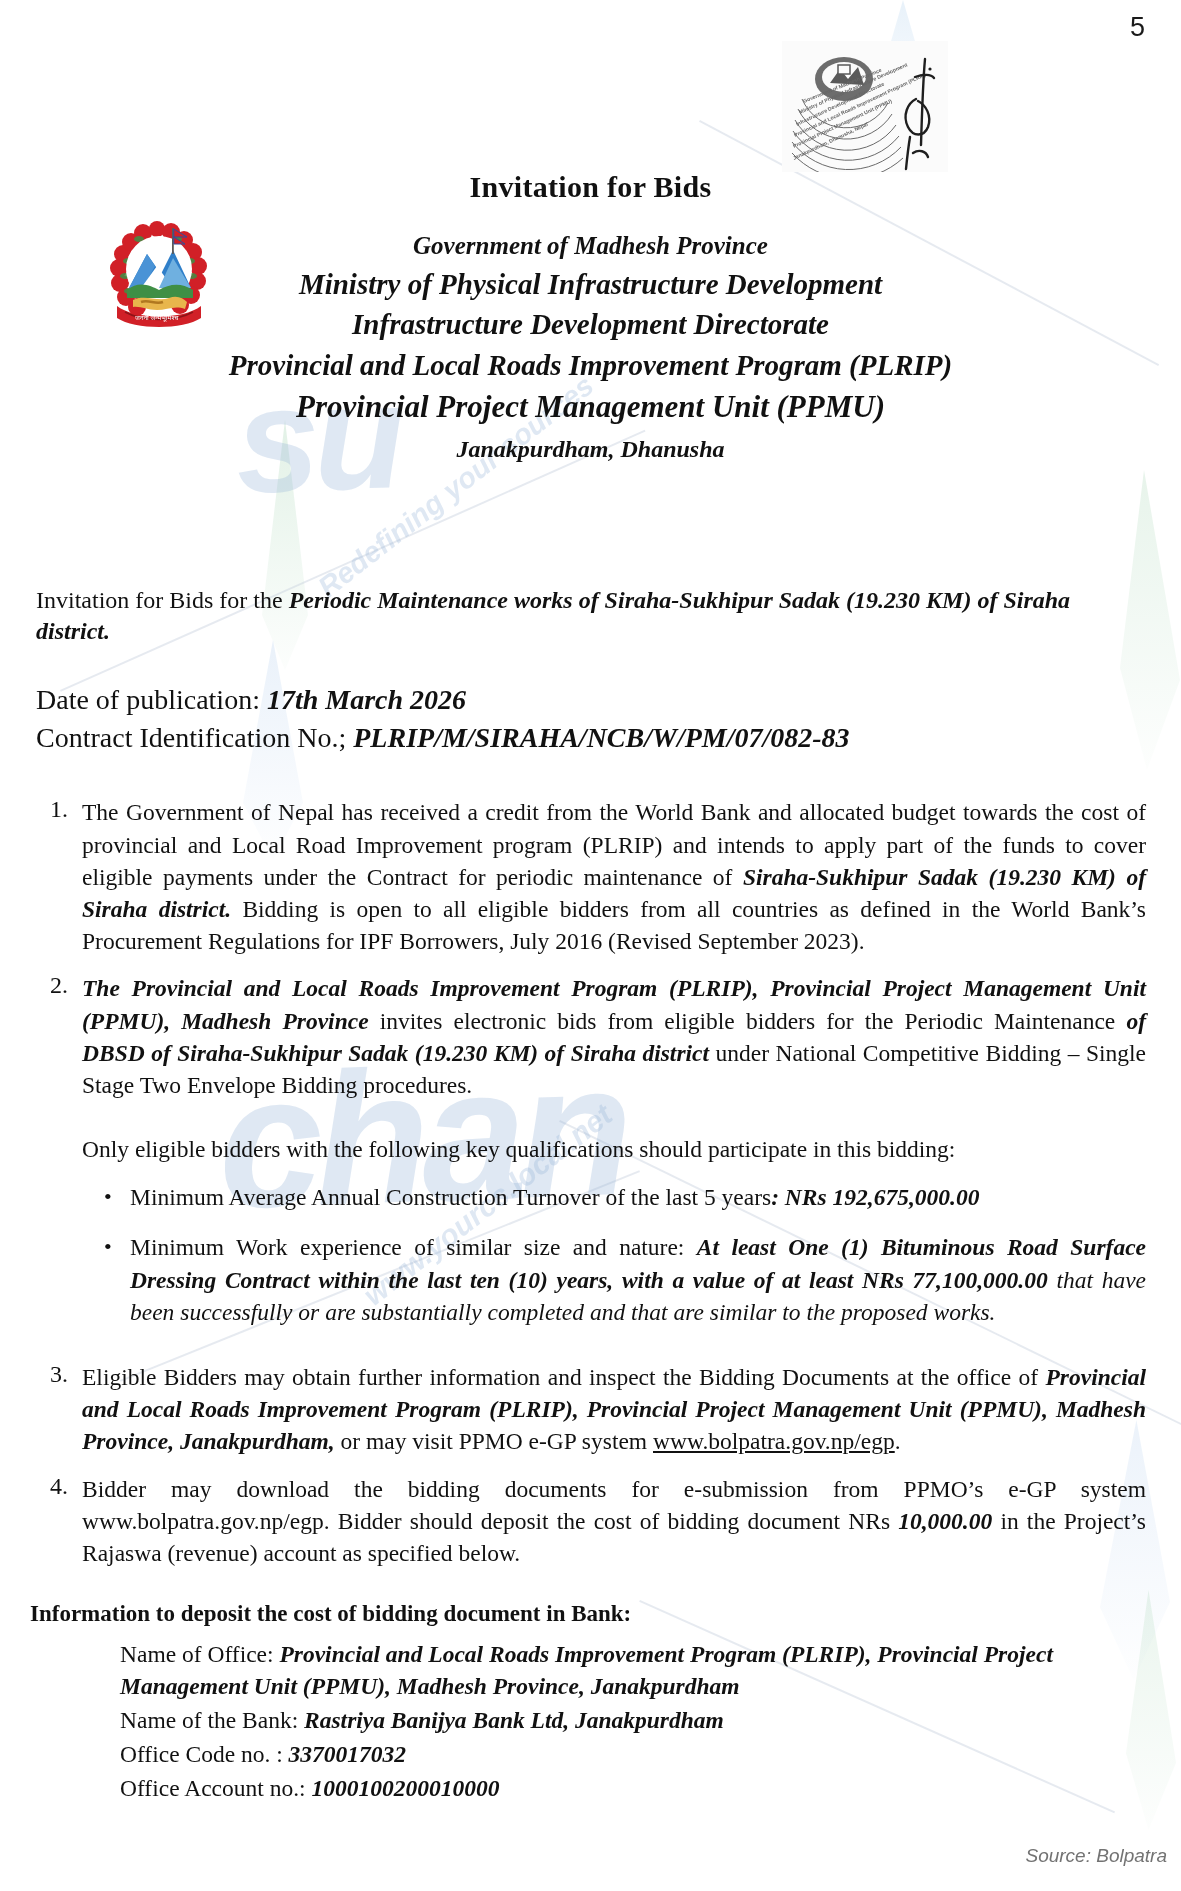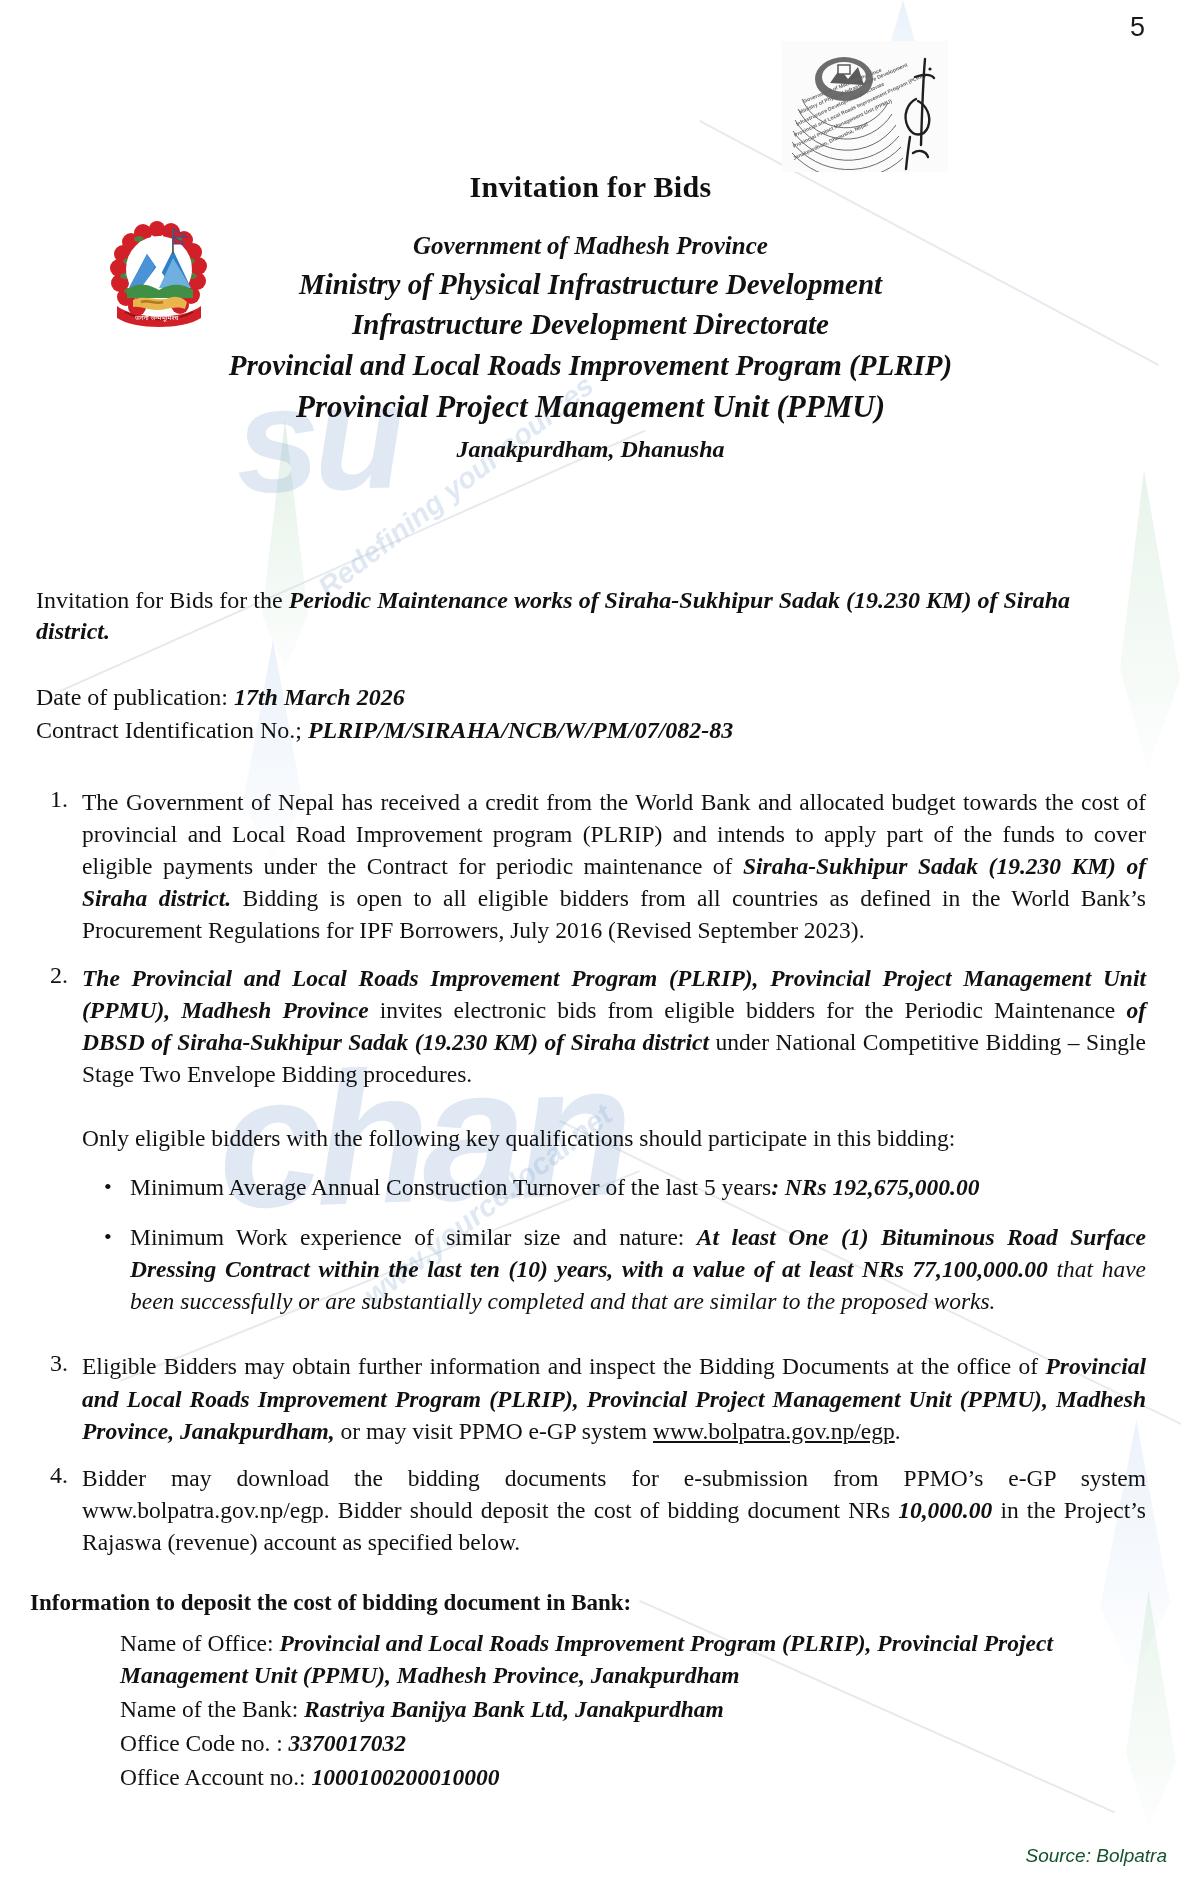--- a/index.html
+++ b/index.html
@@ -164,21 +164,21 @@
 
   .lead {
     font-size: 24px;
     line-height: 1.30;
     text-align: left;
     margin-bottom: 34px;
   }
   .b { font-weight: bold; font-style: italic; }
 
   .meta-line {
-    font-size: 24px;
+    font-size: 28px;
     line-height: 1.34;
   }
 
   .numlist {
     margin-top: 40px;
   }
   .num-item {
     display: flex;
     align-items: flex-start;
     margin-bottom: 15px;
@@ -240,21 +240,21 @@
     line-height: 1.36;
   }
   .bank-row { margin-bottom: 2px; }
 
   .source-note {
     position: absolute;
     right: 14px; top: 1845px;
     font-size: 19px;
     font-style: italic;
     font-family: "Liberation Sans", sans-serif;
-    color: #14532d;
+    color: #737373;
   }
 </style>
 </head>
 <body>
 
 <div class="page">
 
   <div class="bg-layer">
     <div class="wm-shape wm-blue-3"></div>
     <div class="wm-shape wm-green-1"></div>

